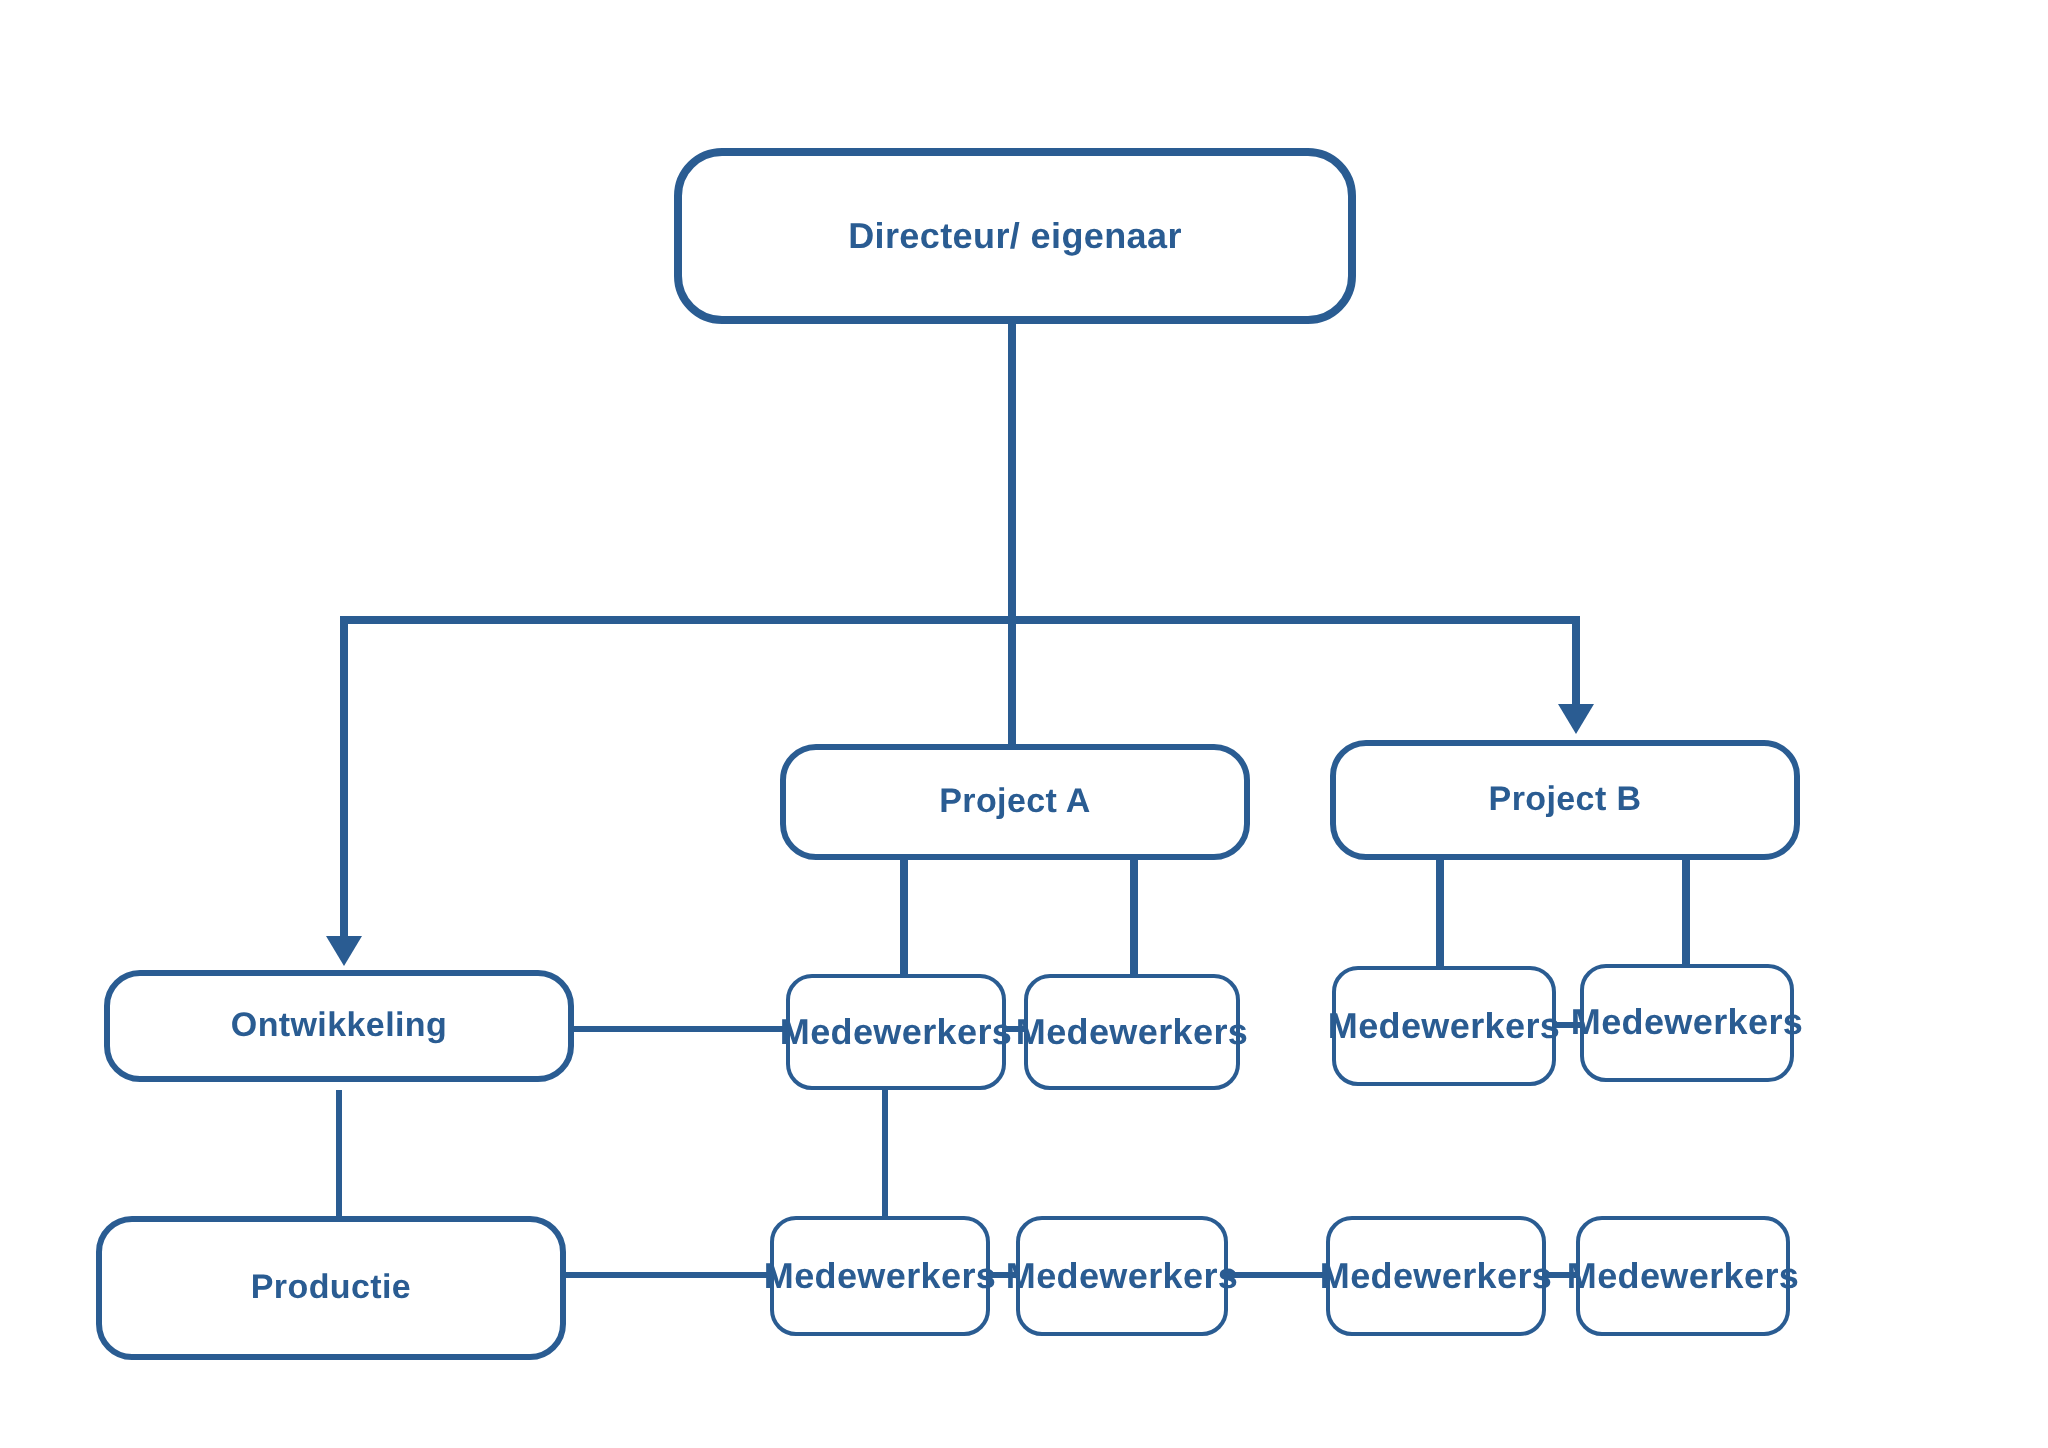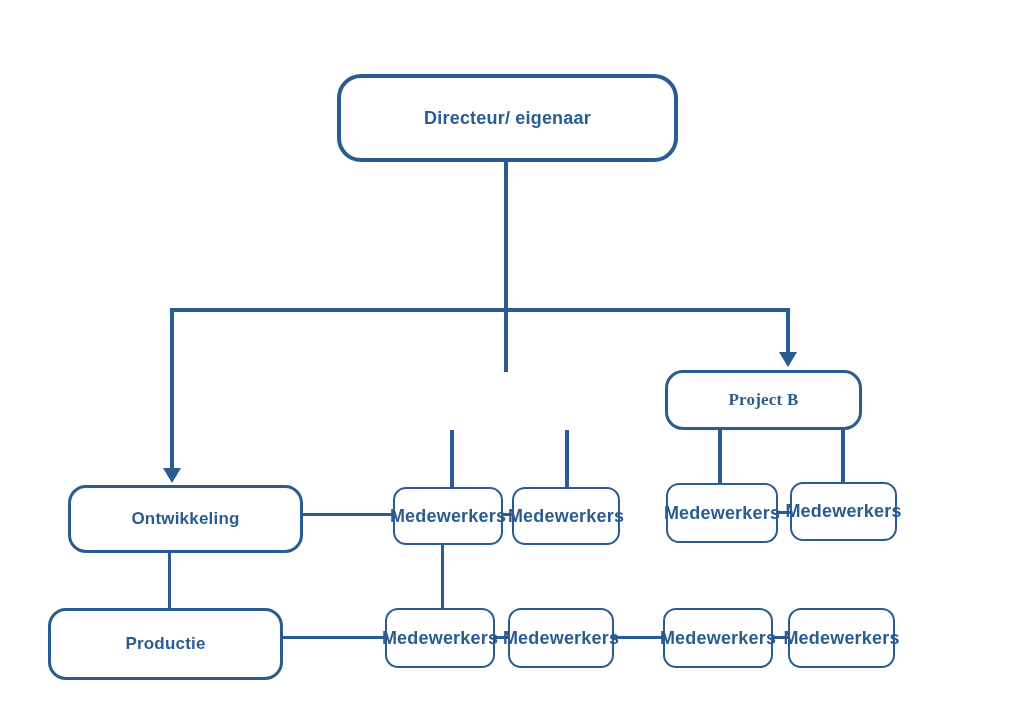--- a/index.html
+++ b/index.html
@@ -84,26 +84,29 @@
 
   <div class="line" style="left:283px; top:636px; width:102px; height:3px;"></div>
   <div class="line" style="left:495px; top:636px; width:13px; height:3px;"></div>
   <div class="line" style="left:614px; top:636px; width:49px; height:3px;"></div>
   <div class="line" style="left:773px; top:636px; width:15px; height:3px;"></div>
 
   <div class="node root" style="left:337px; top:74px; width:341px; height:88px;">
     <span>Directeur/ eigenaar</span>
   </div>
 
+  <div class="node dept" style="left:390px; top:372px; width:235px; height:58px;">
+    <span>Project A</span>
+  </div>
 
-  <div class="node dept" style="left:665px; top:370px; width:197px; height:60px;font-family:Liberation Serif, serif;">
+  <div class="node dept" style="left:665px; top:370px; width:235px; height:60px;">
     <span>Project B</span>
   </div>
 
-  <div class="node dept" style="left:68px; top:485px; width:235px; height:68px;">
+  <div class="node dept" style="left:52px; top:485px; width:235px; height:56px;">
     <span>Ontwikkeling</span>
   </div>
 
   <div class="node staff" style="left:393px; top:487px; width:110px; height:58px;">
     <span>Medewerkers</span>
   </div>
   <div class="node staff" style="left:512px; top:487px; width:108px; height:58px;">
     <span>Medewerkers</span>
   </div>
   <div class="node staff" style="left:666px; top:483px; width:112px; height:60px;">

